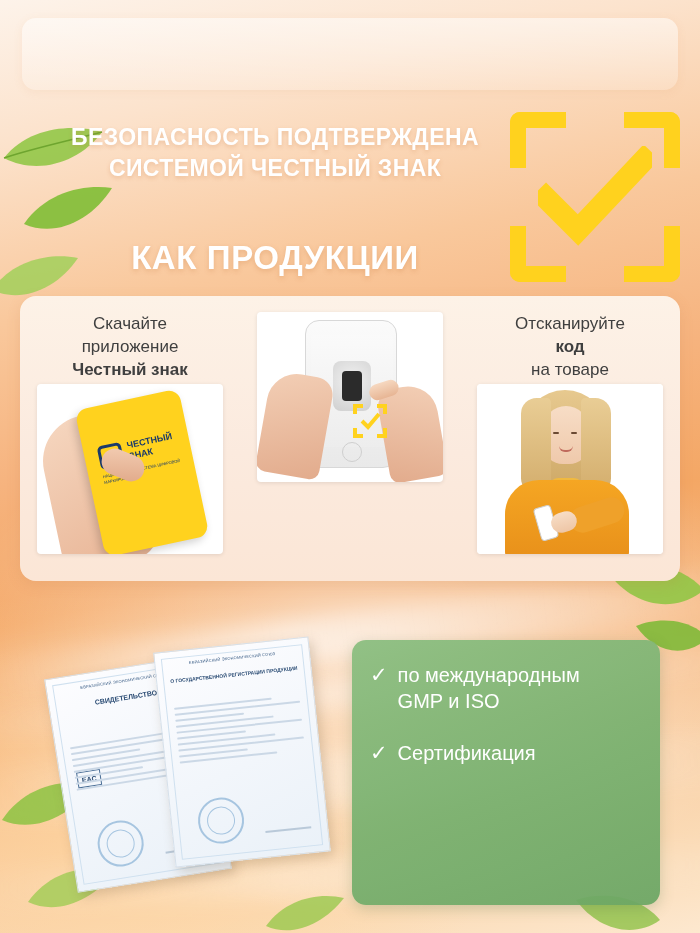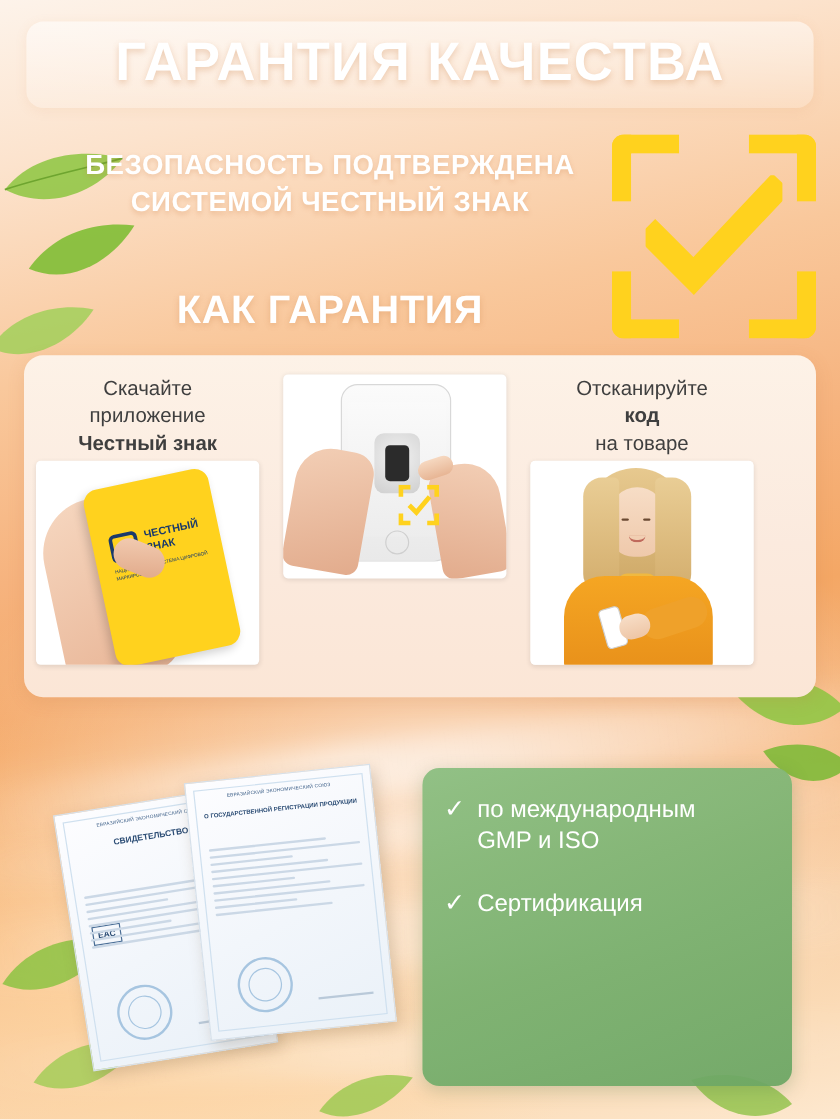--- a/index.html
+++ b/index.html
@@ -90,21 +90,21 @@
   .badge .check { position: absolute; left: 28px; top: 34px; }
 
   
   .steps-card {
     position: absolute; left: 20px; top: 296px;
     width: 660px; height: 285px;
     border-radius: 16px;
     background: linear-gradient(180deg, #fdf2e7 0%, #fbeade 55%, #fbe6d6 100%);
     box-shadow: 0 4px 14px rgba(190,120,70,0.16);
   }
-  .steps-row { position: absolute; left: 0; top: 0; width: 608px; height: 285px; display: flex; }
+  .steps-row { position: absolute; left: 0; top: 0; width: 660px; height: 285px; display: flex; }
   .step { flex: 1; padding: 16px 10px 0 10px; display: flex; flex-direction: column; align-items: center; }
   .step-text {
     font-size: 17px; line-height: 23px; color: #3f3f3f; text-align: center;
     height: 72px;
   }
   .step-text b { font-weight: bold; }
   .shot {
     width: 186px; height: 170px; background: #ffffff;
     border-radius: 4px; position: relative; overflow: hidden;
     box-shadow: 0 1px 4px rgba(0,0,0,0.10);
@@ -281,28 +281,27 @@
     <path d="M4 46 C26 14, 64 8, 92 14 C70 44, 34 60, 4 46 Z" fill="#9acb4d" opacity="0.75"></path>
   </svg>
   <svg class="leaf" style="left:262px; top:886px;" width="86" height="62" viewBox="0 0 86 62">
     <path d="M4 40 C24 12, 58 6, 82 12 C62 38, 30 52, 4 40 Z" fill="#8cc63f" opacity="0.7"></path>
   </svg>
   <svg class="leaf" style="left:570px; top:884px;" width="96" height="64" viewBox="0 0 96 64">
     <path d="M90 36 C68 10, 30 8, 6 16 C26 44, 62 56, 90 36 Z" fill="#7fbe35" opacity="0.7"></path>
   </svg>
 
   <div class="header-band"></div>
-  <div class="title-main">ГАРАНТИЯ КАЧЕСТВА</div>
 
   <div class="subtitle">
     <div>БЕЗОПАСНОСТЬ ПОДТВЕРЖДЕНА</div>
     <div>СИСТЕМОЙ ЧЕСТНЫЙ ЗНАК</div>
   </div>
 
-  <div class="how-title">КАК ГАРАНТИЯ</div>
+  <div class="how-title">КАК ПРОДУКЦИИ</div>
 
   <div class="badge">
     <div class="corner c-tl"></div>
     <div class="corner c-tr"></div>
     <div class="corner c-bl"></div>
     <div class="corner c-br"></div>
     <svg class="check" width="114" height="100" viewBox="0 0 114 100">
       <path d="M8 52 L40 84 L106 14" stroke="#FFD21E" stroke-width="22" fill="none" stroke-linecap="square" stroke-linejoin="miter"></path>
     </svg>
   </div>

